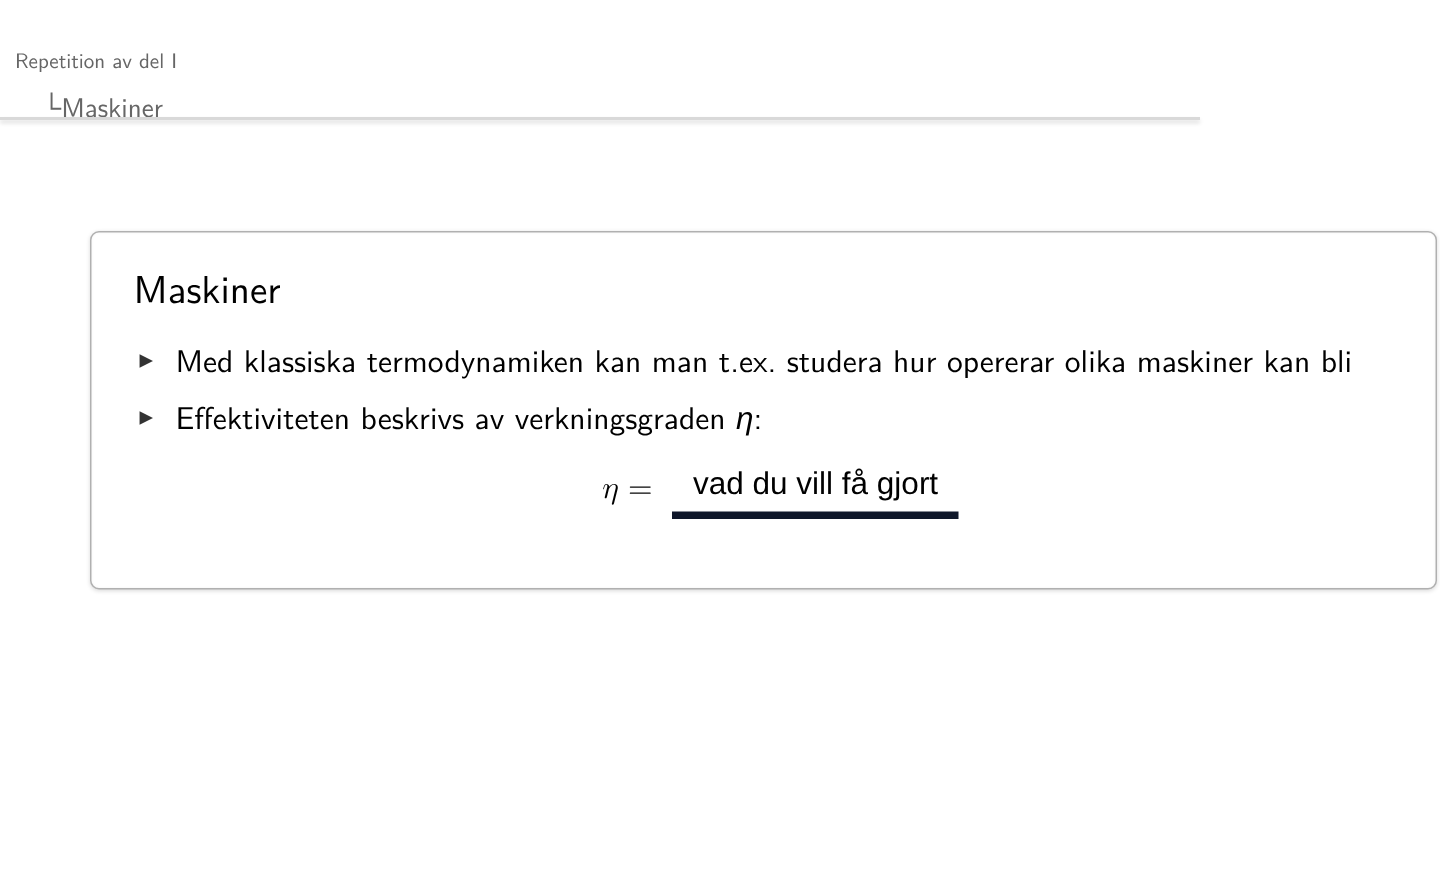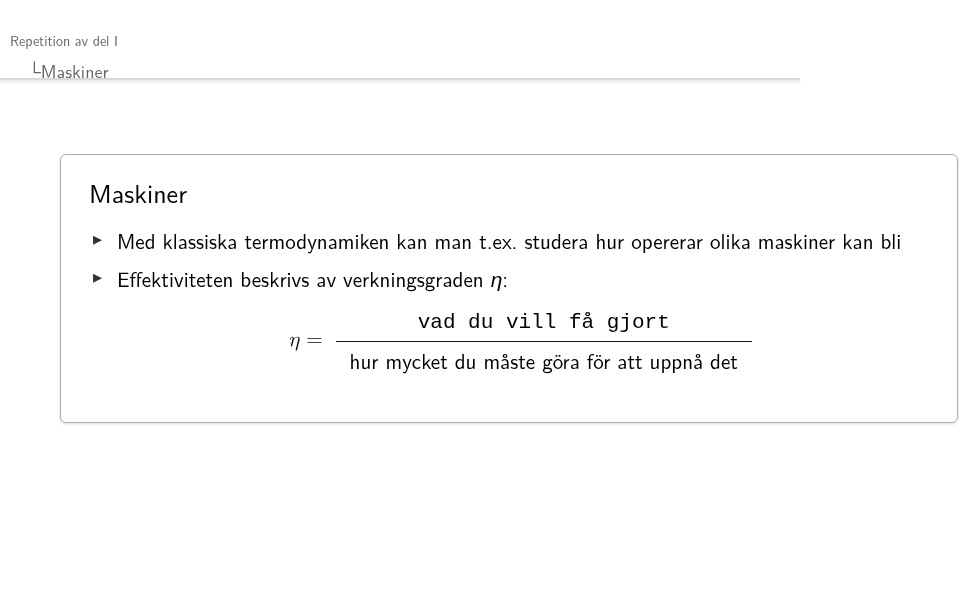--- a/index.html
+++ b/index.html
@@ -91,23 +91,23 @@
     font-style: italic;
   }
   .frac {
     display: inline-block;
     vertical-align: middle;
     text-align: center;
     margin: 0 6px;
   }
   .frac-num {
     display: block;
-    border-bottom: 1px solid #0f172a;
+    border-bottom: 5px solid #0f172a;
     padding: 0 14px 3px 14px;
-    font-family: Liberation Mono, monospace;
+    font-family: Liberation Sans, sans-serif;
   }
   .frac-den {
     display: block;
     padding: 3px 14px 0 14px;
     font-family: "Latin Modern Sans", "CMU Sans Serif", "Trebuchet MS", sans-serif;
   }
 </style>
 </head>
 <body>
 
@@ -128,20 +128,19 @@
     <ul class="bullets">
       <li>
         <span>Med klassiska termodynamiken kan man t.ex. studera hur opererar olika maskiner kan bli</span>
       </li>
       <li>
         <span>Effektiviteten beskrivs av verkningsgraden </span><span class="eta">η</span><span>:</span>
         <div class="eq-wrap">
           <span class="eta">η</span><span> = </span>
           <span class="frac">
             <span class="frac-num">vad du vill få gjort</span>
-            <span class="frac-den">hur mycket du måste göra för att uppnå det</span>
           </span>
         </div>
       </li>
     </ul>
   </div>
 
 </div>
 
 </body></html>

